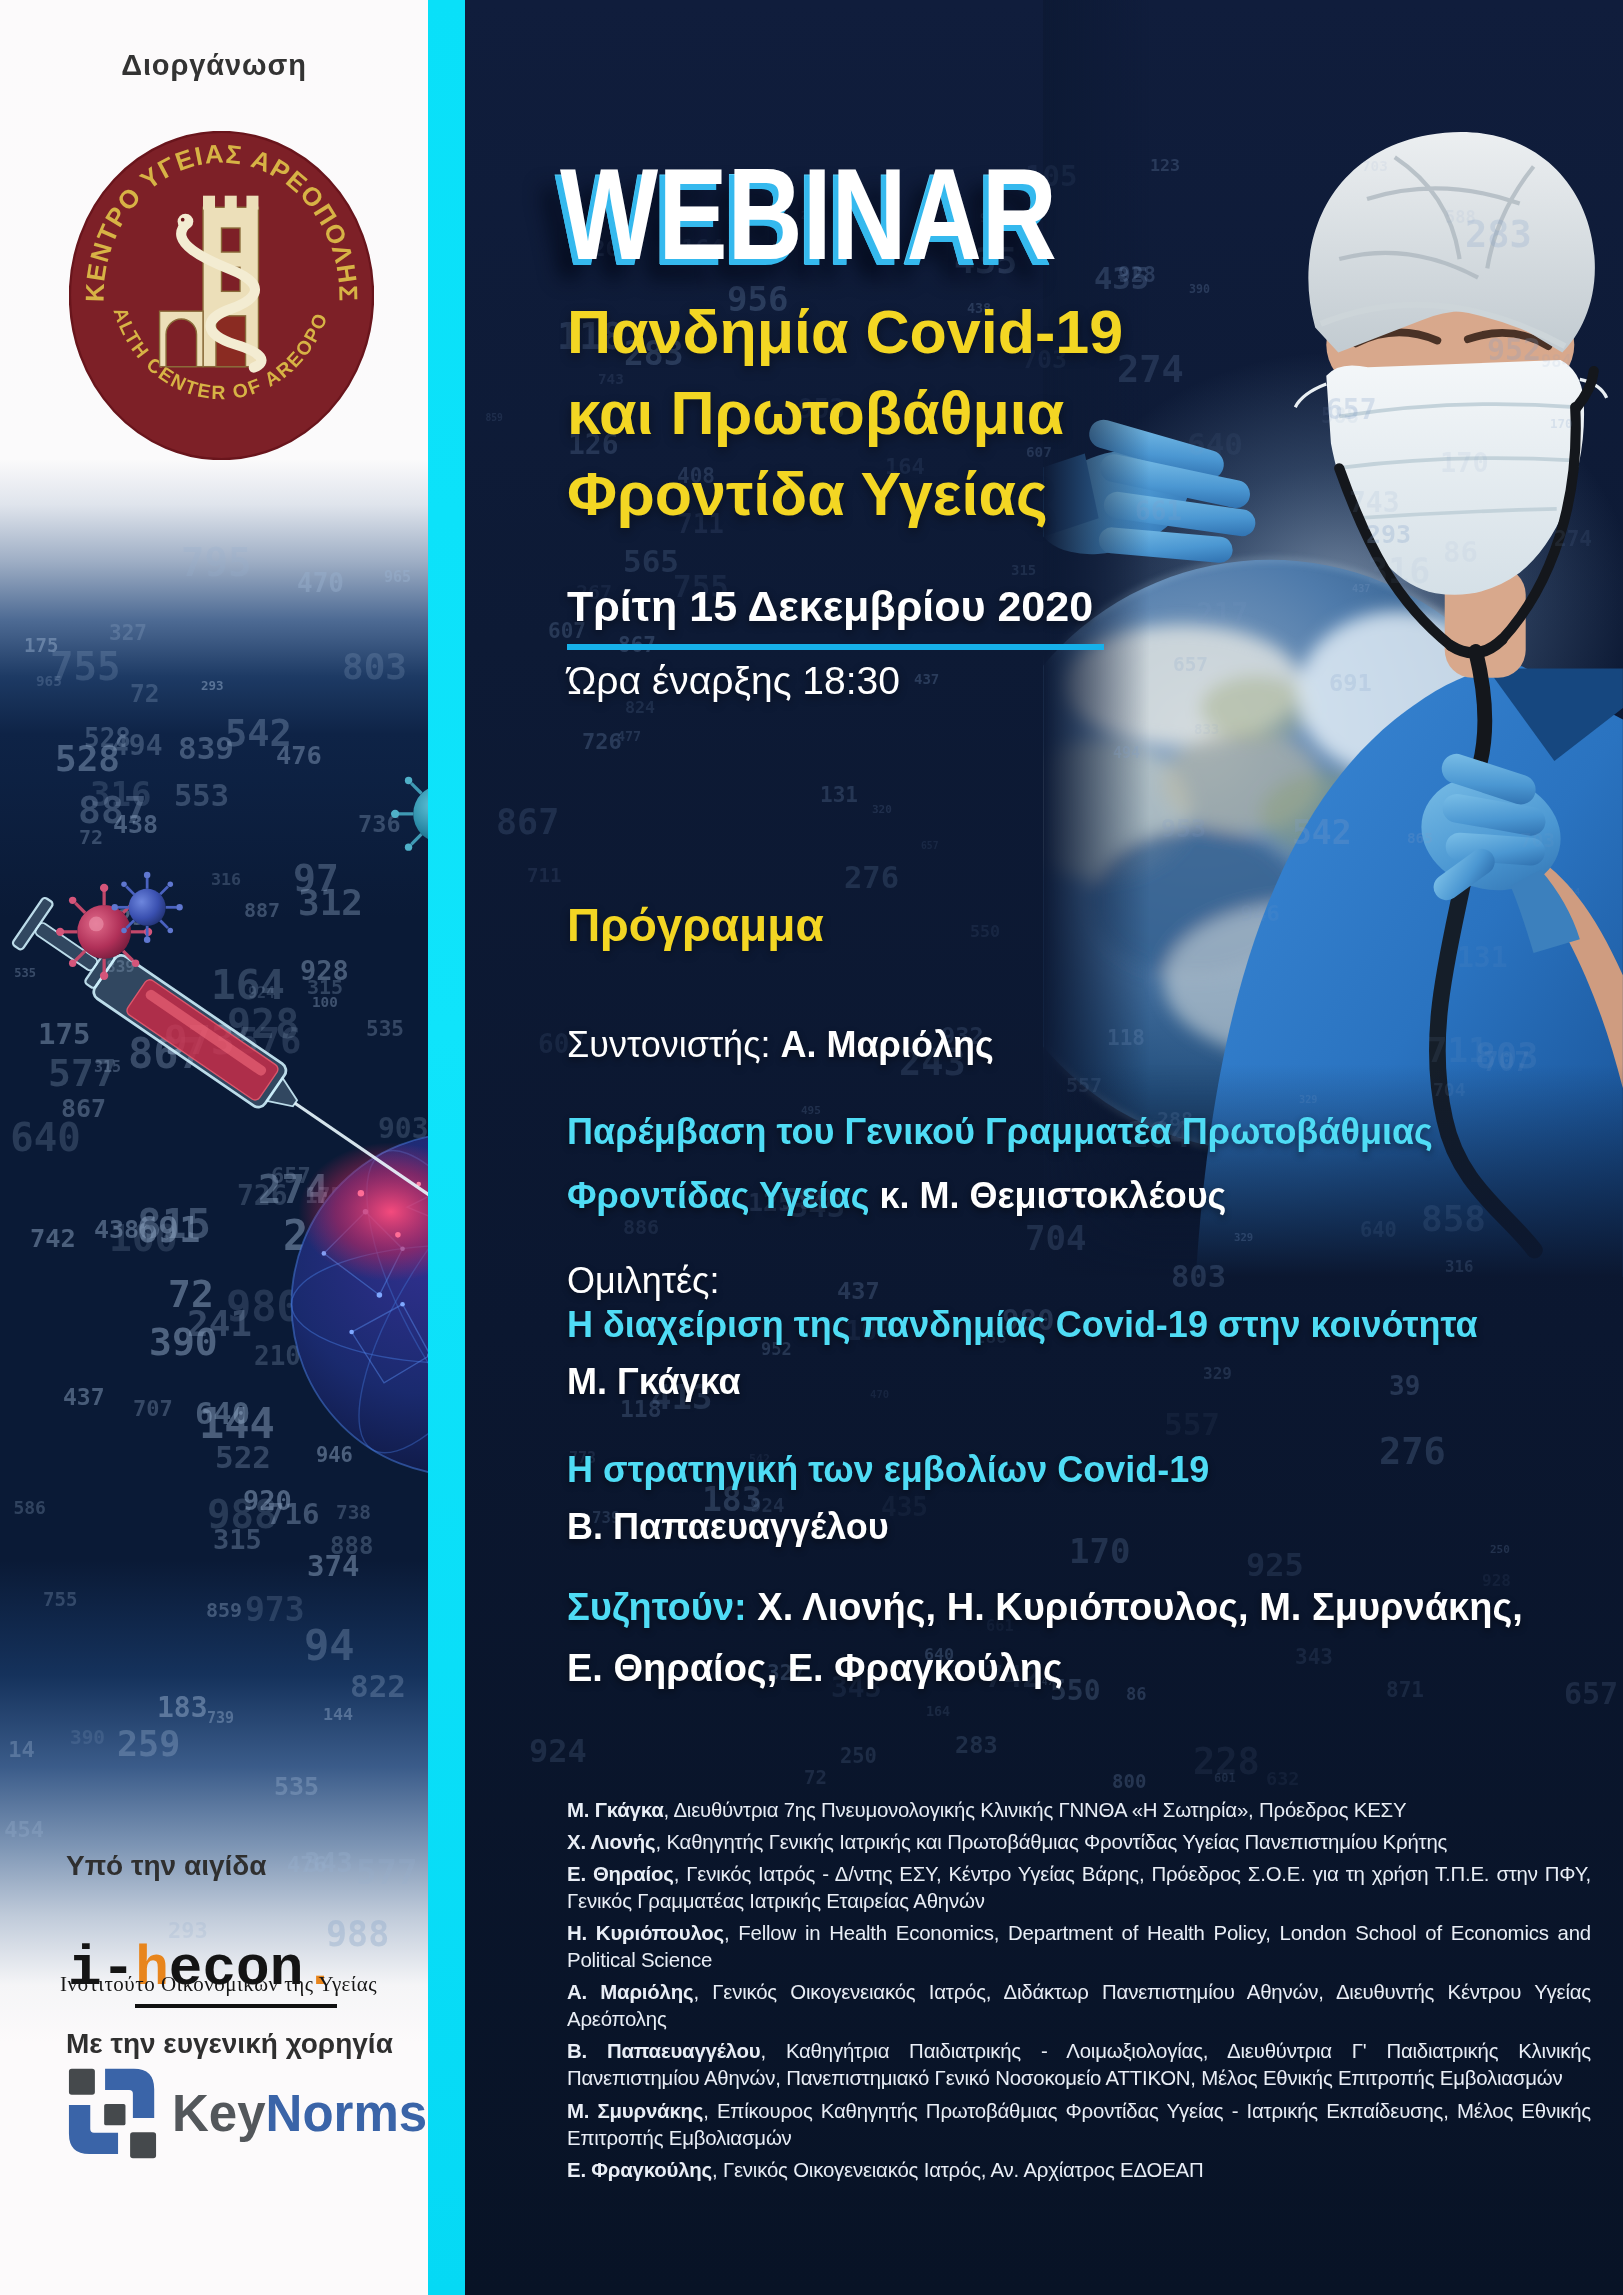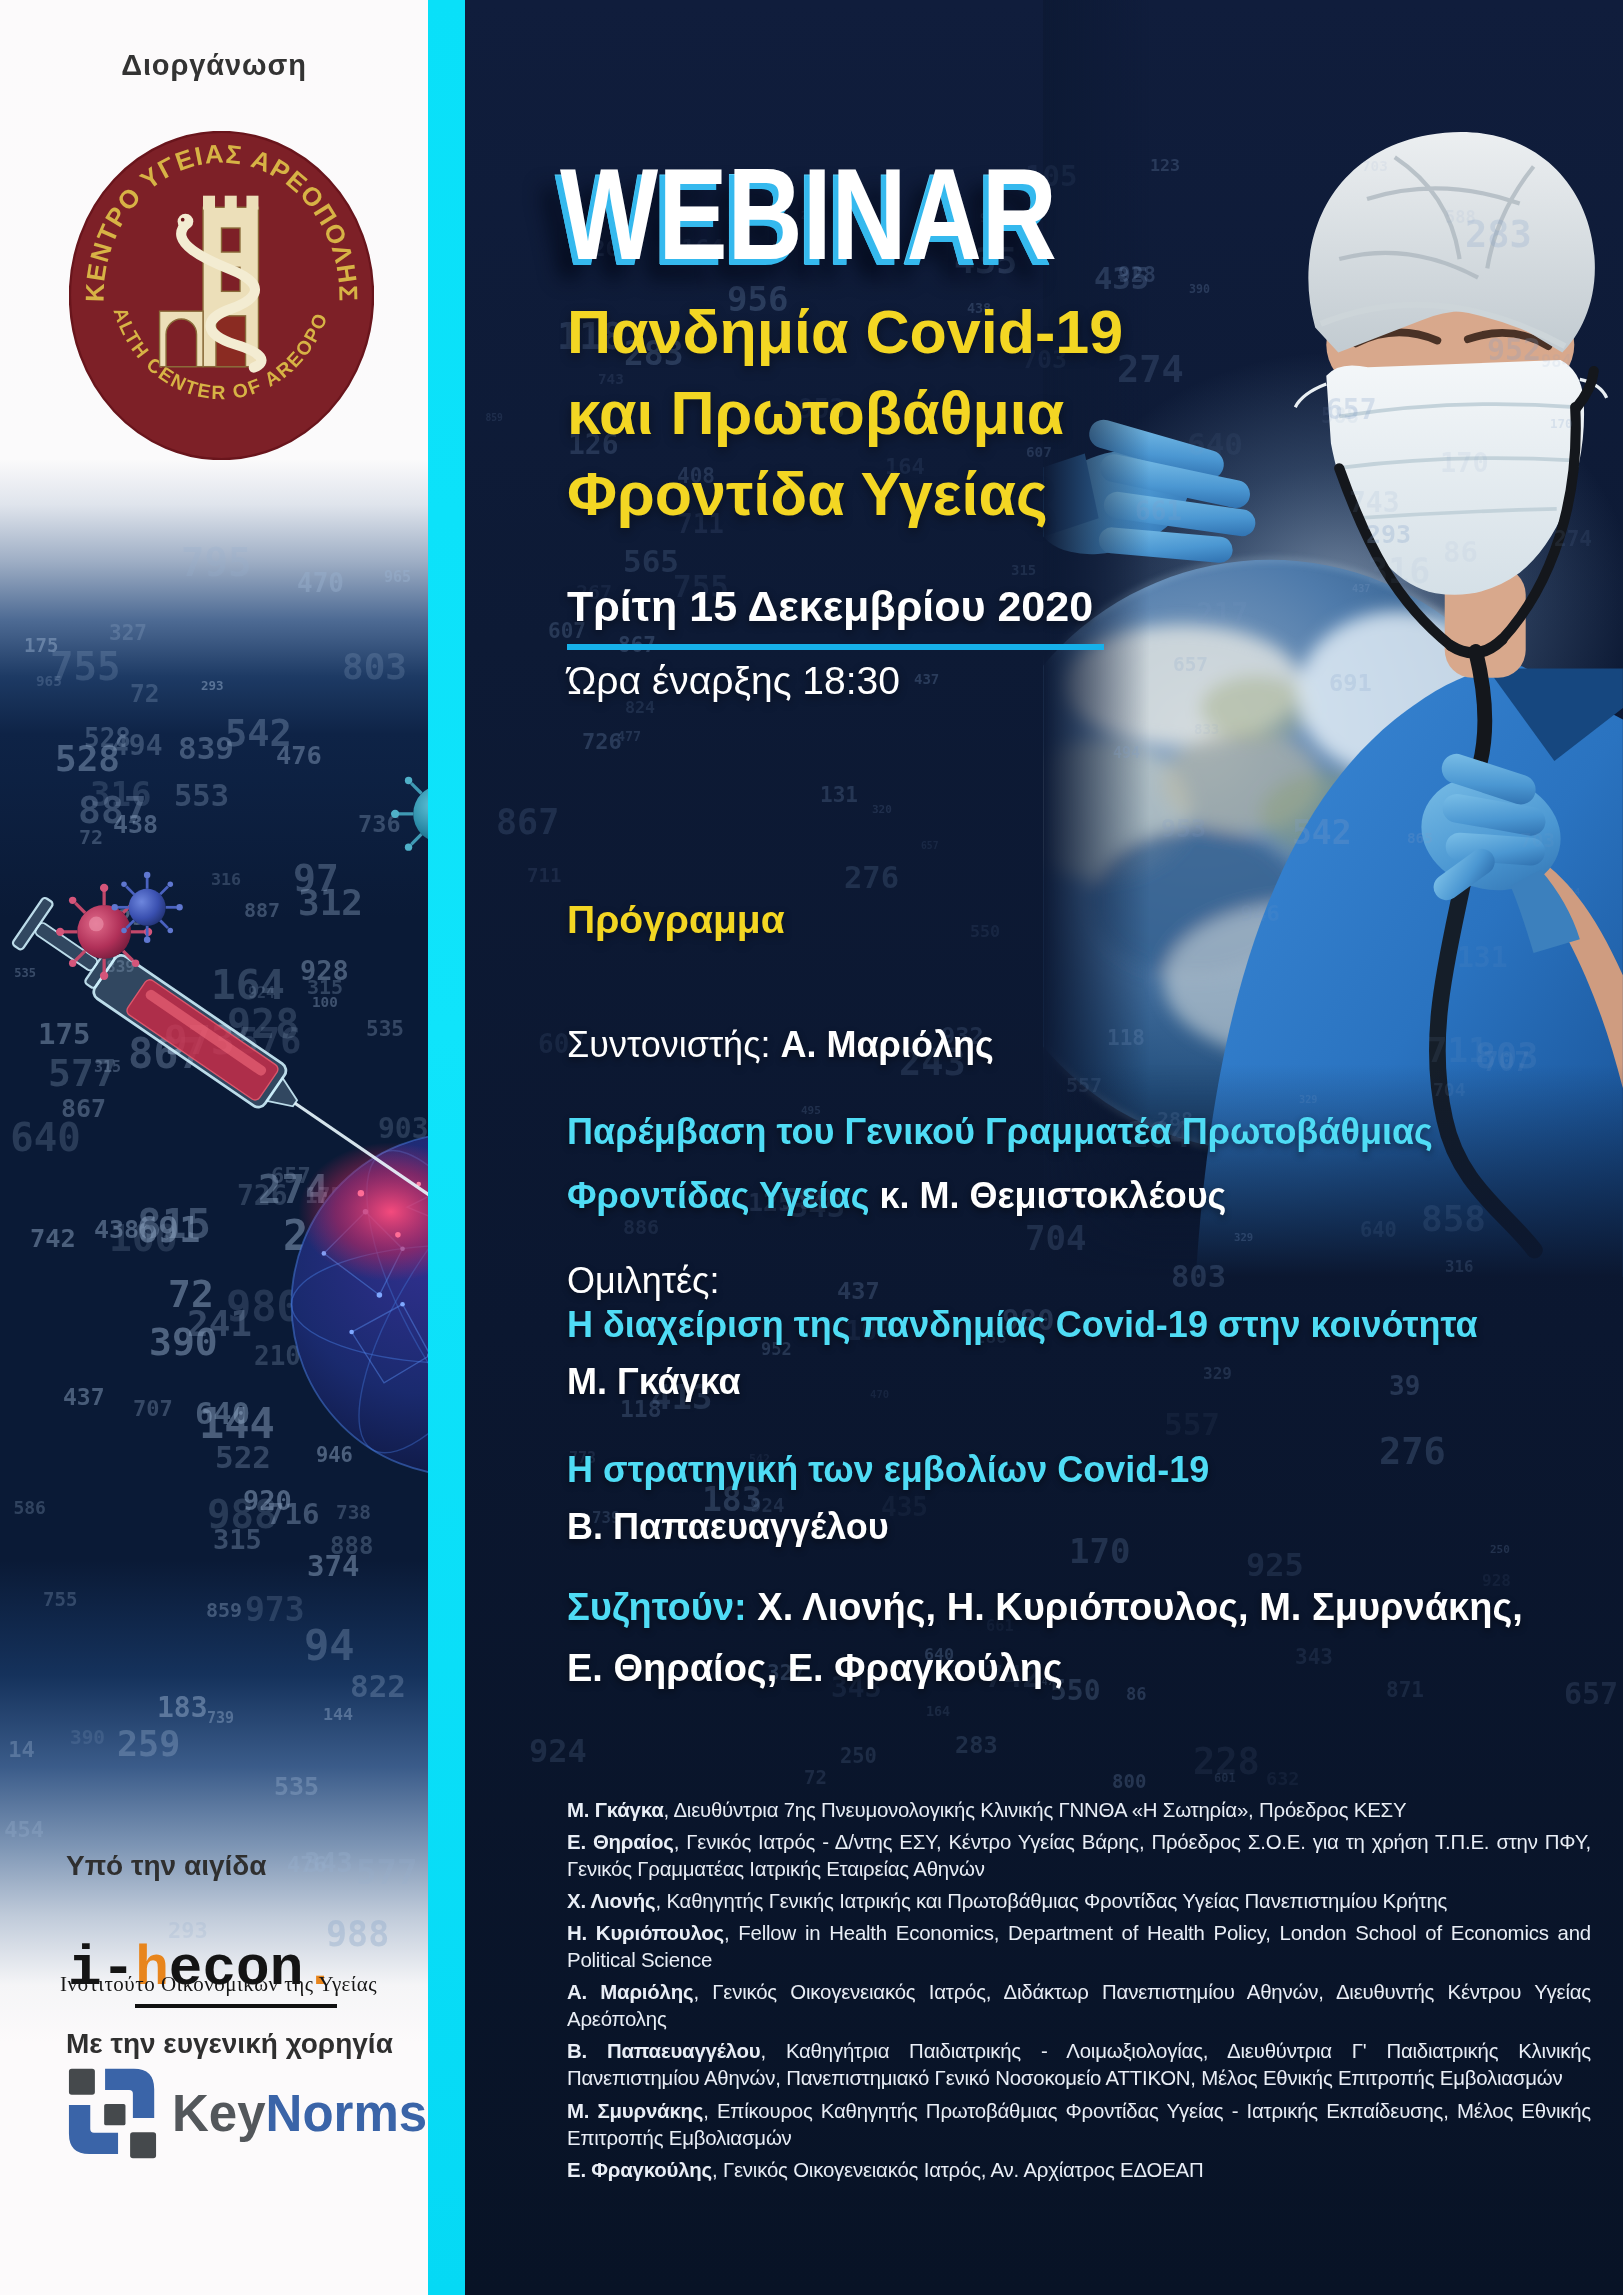--- a/index.html
+++ b/index.html
@@ -47,21 +47,21 @@
   .webinar{position:absolute;left:95px;top:139px;margin:0;font-size:130px;font-weight:700;
       color:#fff;letter-spacing:0px;transform:scaleX(.8);transform-origin:left top;white-space:nowrap;
       text-shadow:-6.5px 5.6px 0 #35b9ee,-7px 4.6px 0 #58cdf5,-22px 19.4px 21px rgba(2,8,25,.85);}
   .maintitle{position:absolute;left:102px;top:292px;font-size:61px;font-weight:700;
       line-height:81px;color:#f3d623;text-shadow:0 3.7px 10.2px rgba(0,0,0,.4);}
   .date-line{position:absolute;left:102px;top:582px;font-size:43px;font-weight:700;white-space:nowrap;
       text-shadow:0 2.8px 8.3px rgba(0,0,0,.45);}
   .date-underline{position:absolute;left:102px;top:644px;width:537px;height:6px;background:#16b1ea;}
   .time-line{position:absolute;left:102px;top:659px;font-size:39px;font-weight:400;
       text-shadow:0 2.8px 8.3px rgba(0,0,0,.45);}
-  .program-label{position:absolute;left:102px;top:898px;font-size:39px;font-weight:700;color:#f3d623;
+  .program-label{position:absolute;left:102px;top:898px;font-size:46px;font-weight:700;color:#f3d623;
       text-shadow:0 2.8px 8.3px rgba(0,0,0,.4);}
   .pline{position:absolute;left:102px;font-size:36px;line-height:64px;white-space:nowrap;
       text-shadow:0 2.8px 7.4px rgba(0,0,0,.45);}
   .moderator{top:1013px;}
   .intervention{top:1100px;font-weight:700;color:#4fdcf5;}
   .speakers-label{top:1249px;font-weight:400;color:#fff;}
   .talk1-title{top:1293px;font-weight:700;color:#4fdcf5;}
   .talk1-speaker{top:1350px;font-weight:700;color:#fff;}
   .talk2-title{top:1438px;font-weight:700;color:#4fdcf5;}
   .talk2-speaker{top:1495px;font-weight:700;color:#fff;}
@@ -670,22 +670,22 @@
     <div class="pline talk2-title">Η στρατηγική των εμβολίων Covid-19</div>
     <div class="pline talk2-speaker">Β. Παπαευαγγέλου</div>
 
     <div class="pline panel">
       <span class="cyan">Συζητούν:</span><span class="white">  Χ. Λιονής, Η. Κυριόπουλος, Μ. Σμυρνάκης,</span><br>
       <span class="white">Ε. Θηραίος, Ε. Φραγκούλης</span>
     </div>
 
     <div class="bios">
       <p><b>Μ. Γκάγκα</b><span>, Διευθύντρια 7ης Πνευμονολογικής Κλινικής ΓΝΝΘΑ «Η Σωτηρία», Πρόεδρος ΚΕΣΥ</span></p>
+      <p><b>Χ. Λιονής</b><span>, Καθηγητής Γενικής Ιατρικής και Πρωτοβάθμιας Φροντίδας Υγείας Πανεπιστημίου Κρήτης</span></p>
       <p><b>Ε. Θηραίος</b><span>, Γενικός Ιατρός - Δ/ντης ΕΣΥ, Κέντρο Υγείας Βάρης, Πρόεδρος Σ.Ο.Ε. για τη χρήση Τ.Π.Ε. στην ΠΦΥ, Γενικός Γραμματέας Ιατρικής Εταιρείας Αθηνών</span></p>
-      <p><b>Χ. Λιονής</b><span>, Καθηγητής Γενικής Ιατρικής και Πρωτοβάθμιας Φροντίδας Υγείας Πανεπιστημίου Κρήτης</span></p>
       <p><b>Η. Κυριόπουλος</b><span>, Fellow in Health Economics, Department of Health Policy, London School of Economics and Political Science</span></p>
       <p><b>Α. Μαριόλης</b><span>, Γενικός Οικογενειακός Ιατρός, Διδάκτωρ Πανεπιστημίου Αθηνών, Διευθυντής Κέντρου Υγείας Αρεόπολης</span></p>
       <p><b>Β. Παπαευαγγέλου</b><span>, Καθηγήτρια Παιδιατρικής - Λοιμωξιολογίας, Διευθύντρια Γ' Παιδιατρικής Κλινικής Πανεπιστημίου Αθηνών, Πανεπιστημιακό Γενικό Νοσοκομείο ΑΤΤΙΚΟΝ, Μέλος Εθνικής Επιτροπής Εμβολιασμών</span></p>
       <p><b>Μ. Σμυρνάκης</b><span>, Επίκουρος Καθηγητής Πρωτοβάθμιας Φροντίδας Υγείας - Ιατρικής Εκπαίδευσης, Μέλος Εθνικής Επιτροπής Εμβολιασμών</span></p>
       <p><b>Ε. Φραγκούλης</b><span>, Γενικός Οικογενειακός Ιατρός, Αν. Αρχίατρος ΕΔΟΕΑΠ</span></p>
     </div>
   </main>
 </div>
 
 

